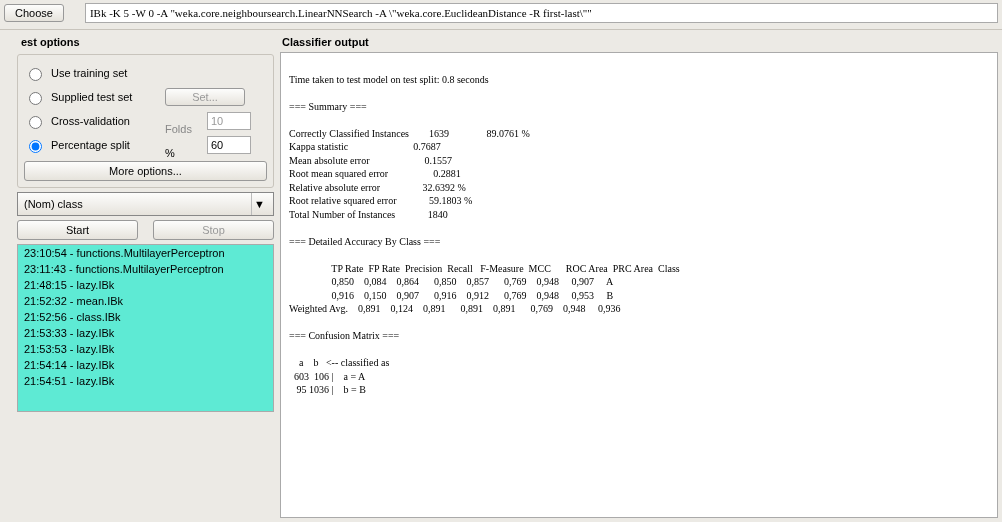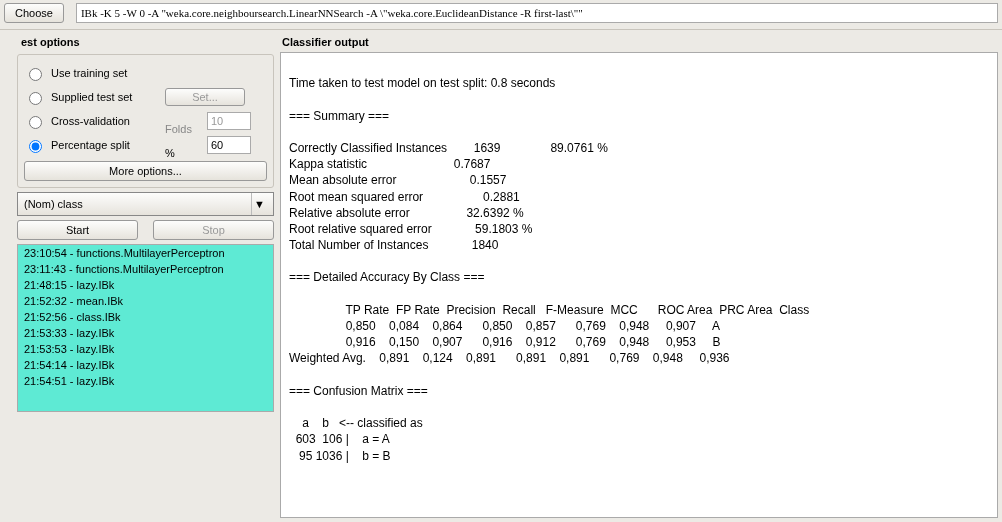--- a/index.html
+++ b/index.html
@@ -1,38 +1,38 @@
 <!DOCTYPE html>
 <html><head>
 <meta charset="utf-8">
 <style>
   * { box-sizing: border-box; font-family: Tahoma, Arial, sans-serif; font-size: 11px; }
   body { margin: 0; background: #eceae5; color: #000; width: 1002px; height: 522px; overflow: hidden; }
-  .toprow { display: flex; gap: 12px; padding: 3px 4px 6px 4px; background: #eceae5; border-bottom: 1px solid #c8c4bc; }
+  .toprow { display: flex; gap: 21px; padding: 3px 4px 6px 4px; background: #eceae5; border-bottom: 1px solid #c8c4bc; align-items: center; }
   .btn { background: linear-gradient(#fdfdfc,#e6e3dc); border: 1px solid #999; border-radius: 3px; padding: 2px 10px; cursor: default; }
   .btn.disabled { color: #999; }
   .cmd-input { flex: 1; border: 1px solid #aaa; background: #fff; padding: 2px 4px; height: 20px; font-family: Tahoma; }
   .cols { display: flex; height: calc(100% - 30px); }
   .left { width: 278px; padding: 4px 4px 0 17px; display: flex; flex-direction: column; gap: 4px; }
   .right { flex: 1; padding: 4px 0 0 0; display: flex; flex-direction: column; }
   .panel-title { font-weight: bold; padding: 2px 4px; }
   .panel { border: 1px solid #c8c4bc; border-radius: 3px; background: #eceae5; padding: 6px; }
   .opt-row { display: flex; align-items: center; gap: 6px; height: 24px; }
   .radio { width: 13px; height: 13px; }
   .opt-label { width: 108px; }
   .sub-label { color: #888; width: 36px; margin-top: 16px; }
   .small-input { width: 44px; border: 1px solid #aaa; background: #fff; padding: 1px 3px; height: 18px; }
   .wide-btn { width: 100%; text-align: center; padding: 3px 0; margin-top: 4px; }
   .combo { display: flex; border: 1px solid #888; background: linear-gradient(#fdfdfc,#e6e3dc); height: 24px; align-items: center; padding: 0 6px; justify-content: space-between; }
   .combo-arrow { width: 16px; text-align: center; border-left: 1px solid #bbb; height: 100%; display:flex; align-items:center; justify-content:center;}
   .two-btn { display: flex; gap: 15px; }
   .two-btn .btn { flex: 1; text-align: center; padding: 3px 0; }
   .list-box { border: 1px solid #aaa; background: #5eead4; height: 168px; overflow-y: scroll; }
   .list-item { padding: 2px 6px; white-space: nowrap; }
-  .output-area { flex: 1; border: 1px solid #aaa; background: #fff; margin: 2px 4px 4px 2px; padding: 6px 8px; overflow: auto; font-family: Liberation Sans, sans-serif; font-size: 12px; white-space: pre; line-height: 1.35; }
+  .output-area { flex: 1; border: 1px solid #aaa; background: #fff; margin: 2px 4px 4px 2px; padding: 6px 8px; overflow: auto; font-family: Liberation Serif, serif; font-size: 10px; white-space: pre; line-height: 1.35; }
 </style>
 </head>
 <body>
 
 <div class="toprow">
   <button class="btn">Choose</button>
   <input class="cmd-input" value="IBk -K 5 -W 0 -A &quot;weka.core.neighboursearch.LinearNNSearch -A \&quot;weka.core.EuclideanDistance -R first-last\&quot;&quot;" style="">
 </div>
 
 <div class="cols">

